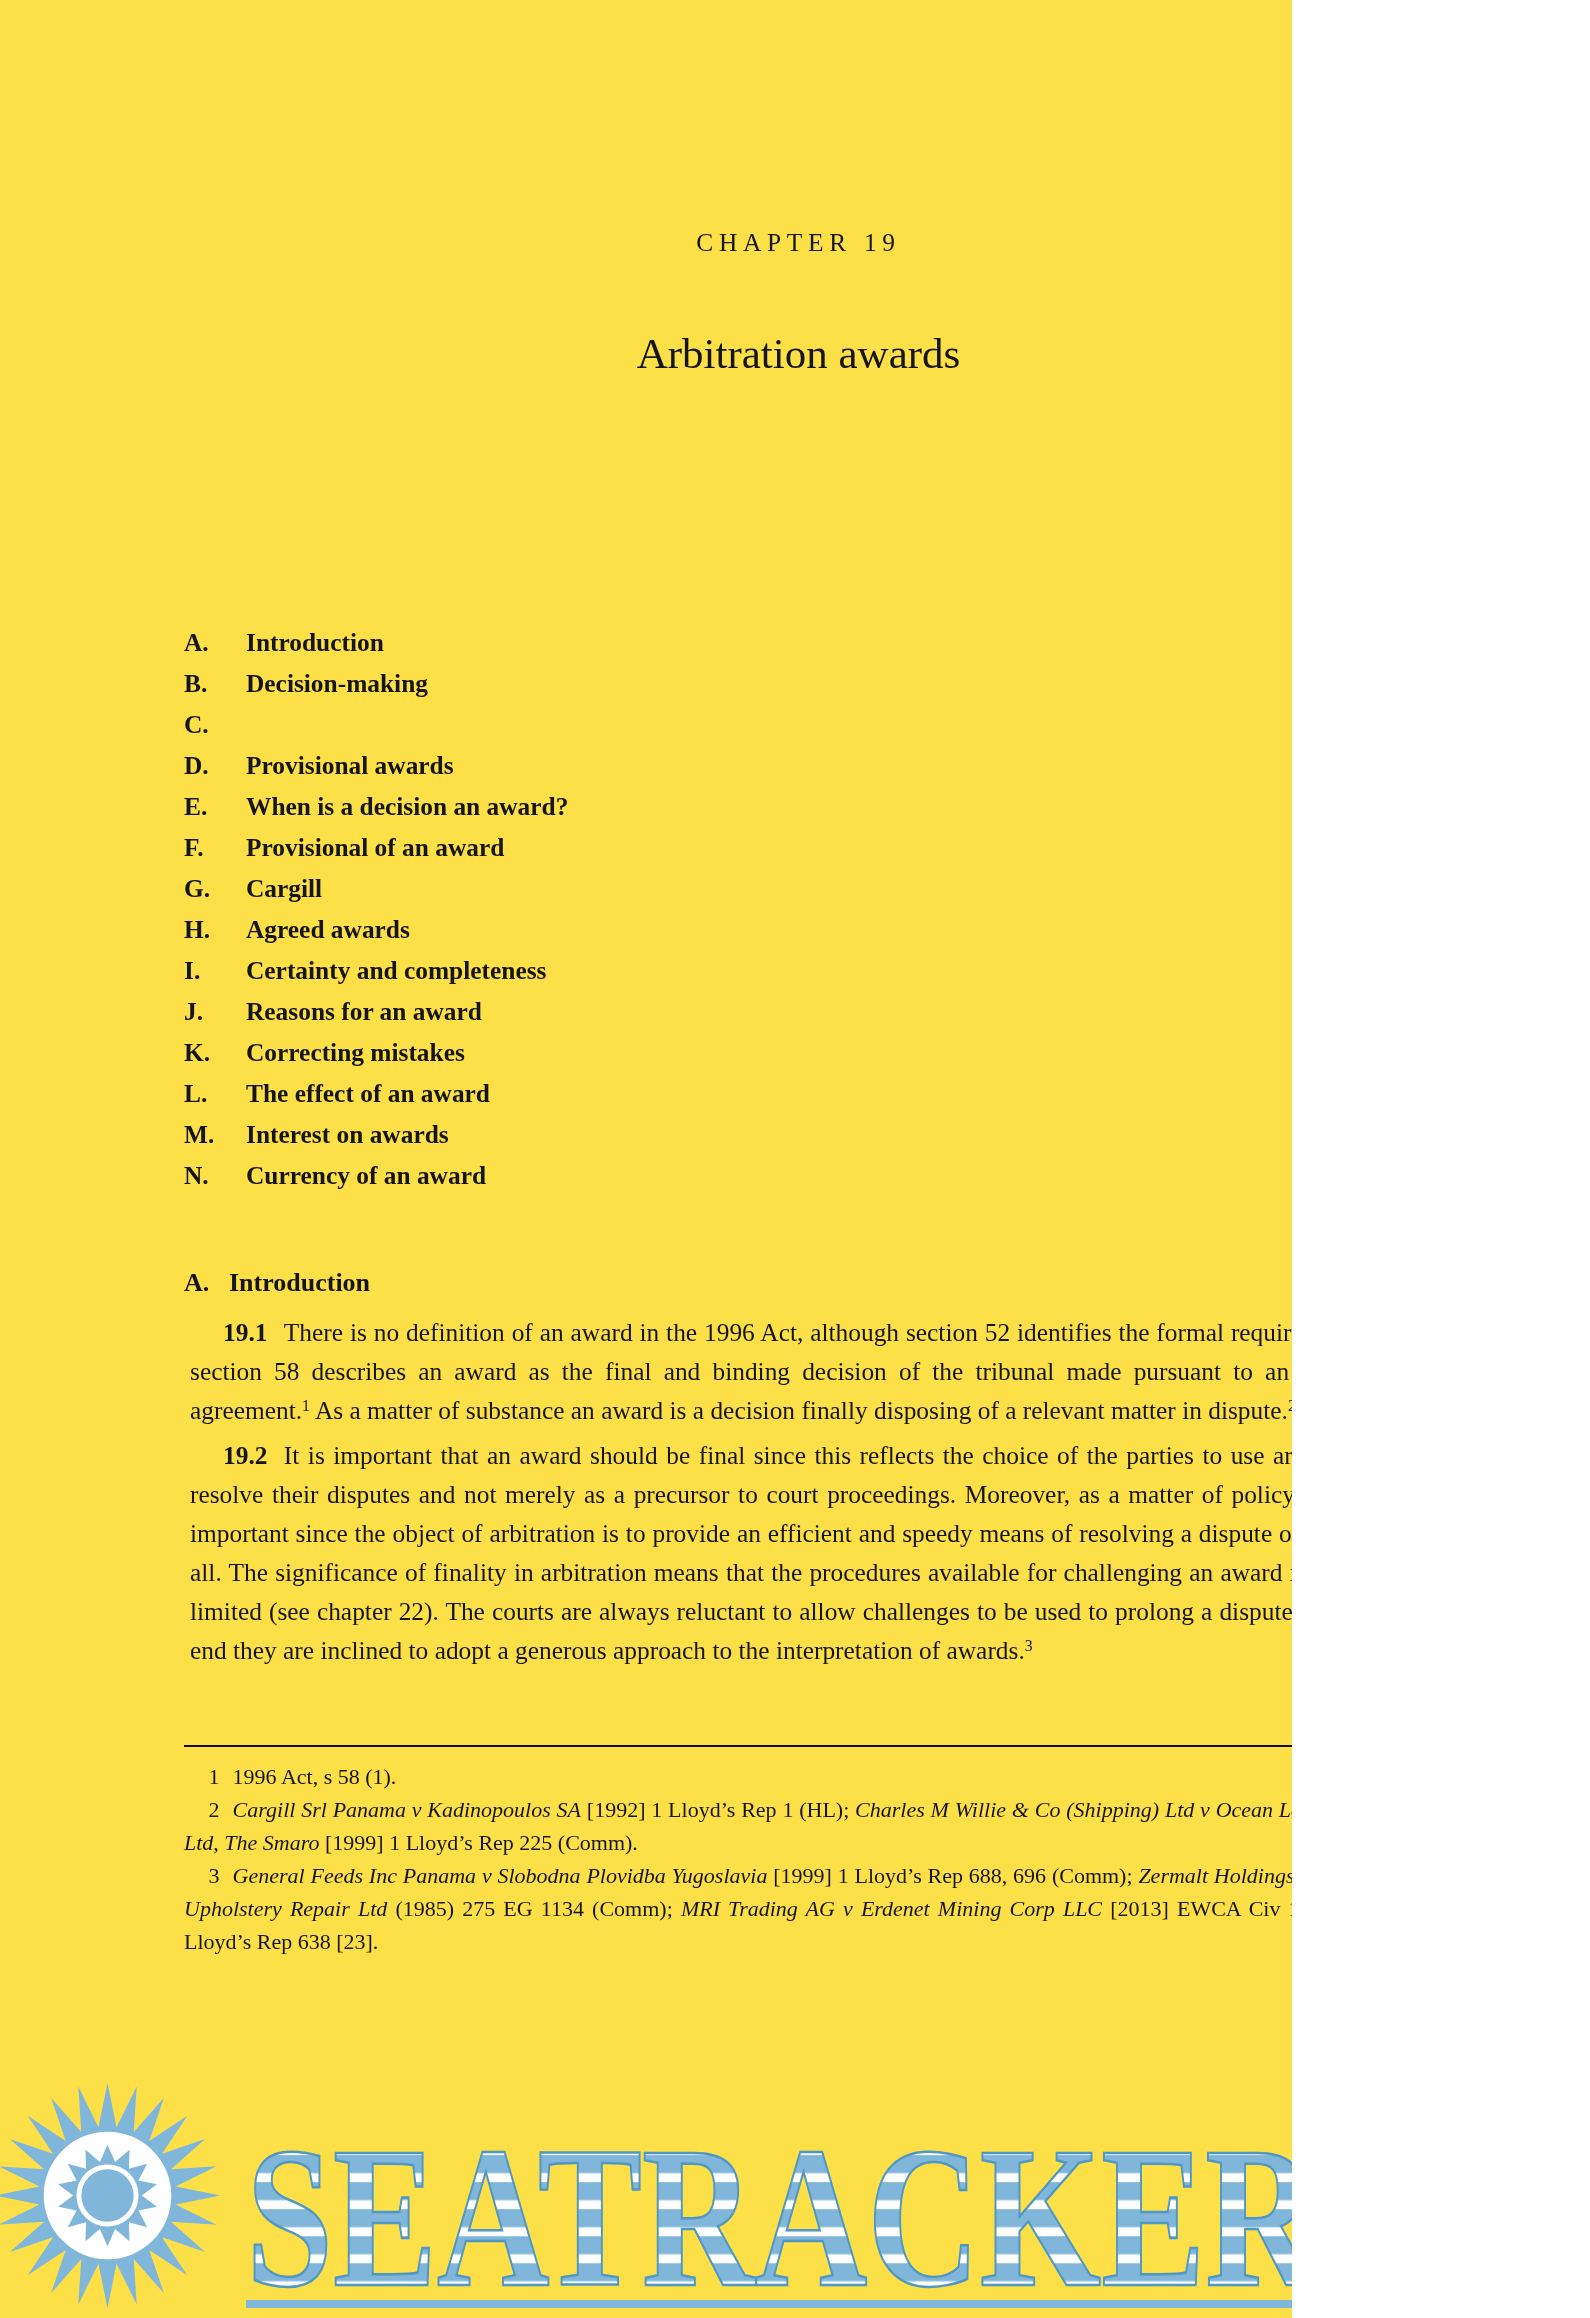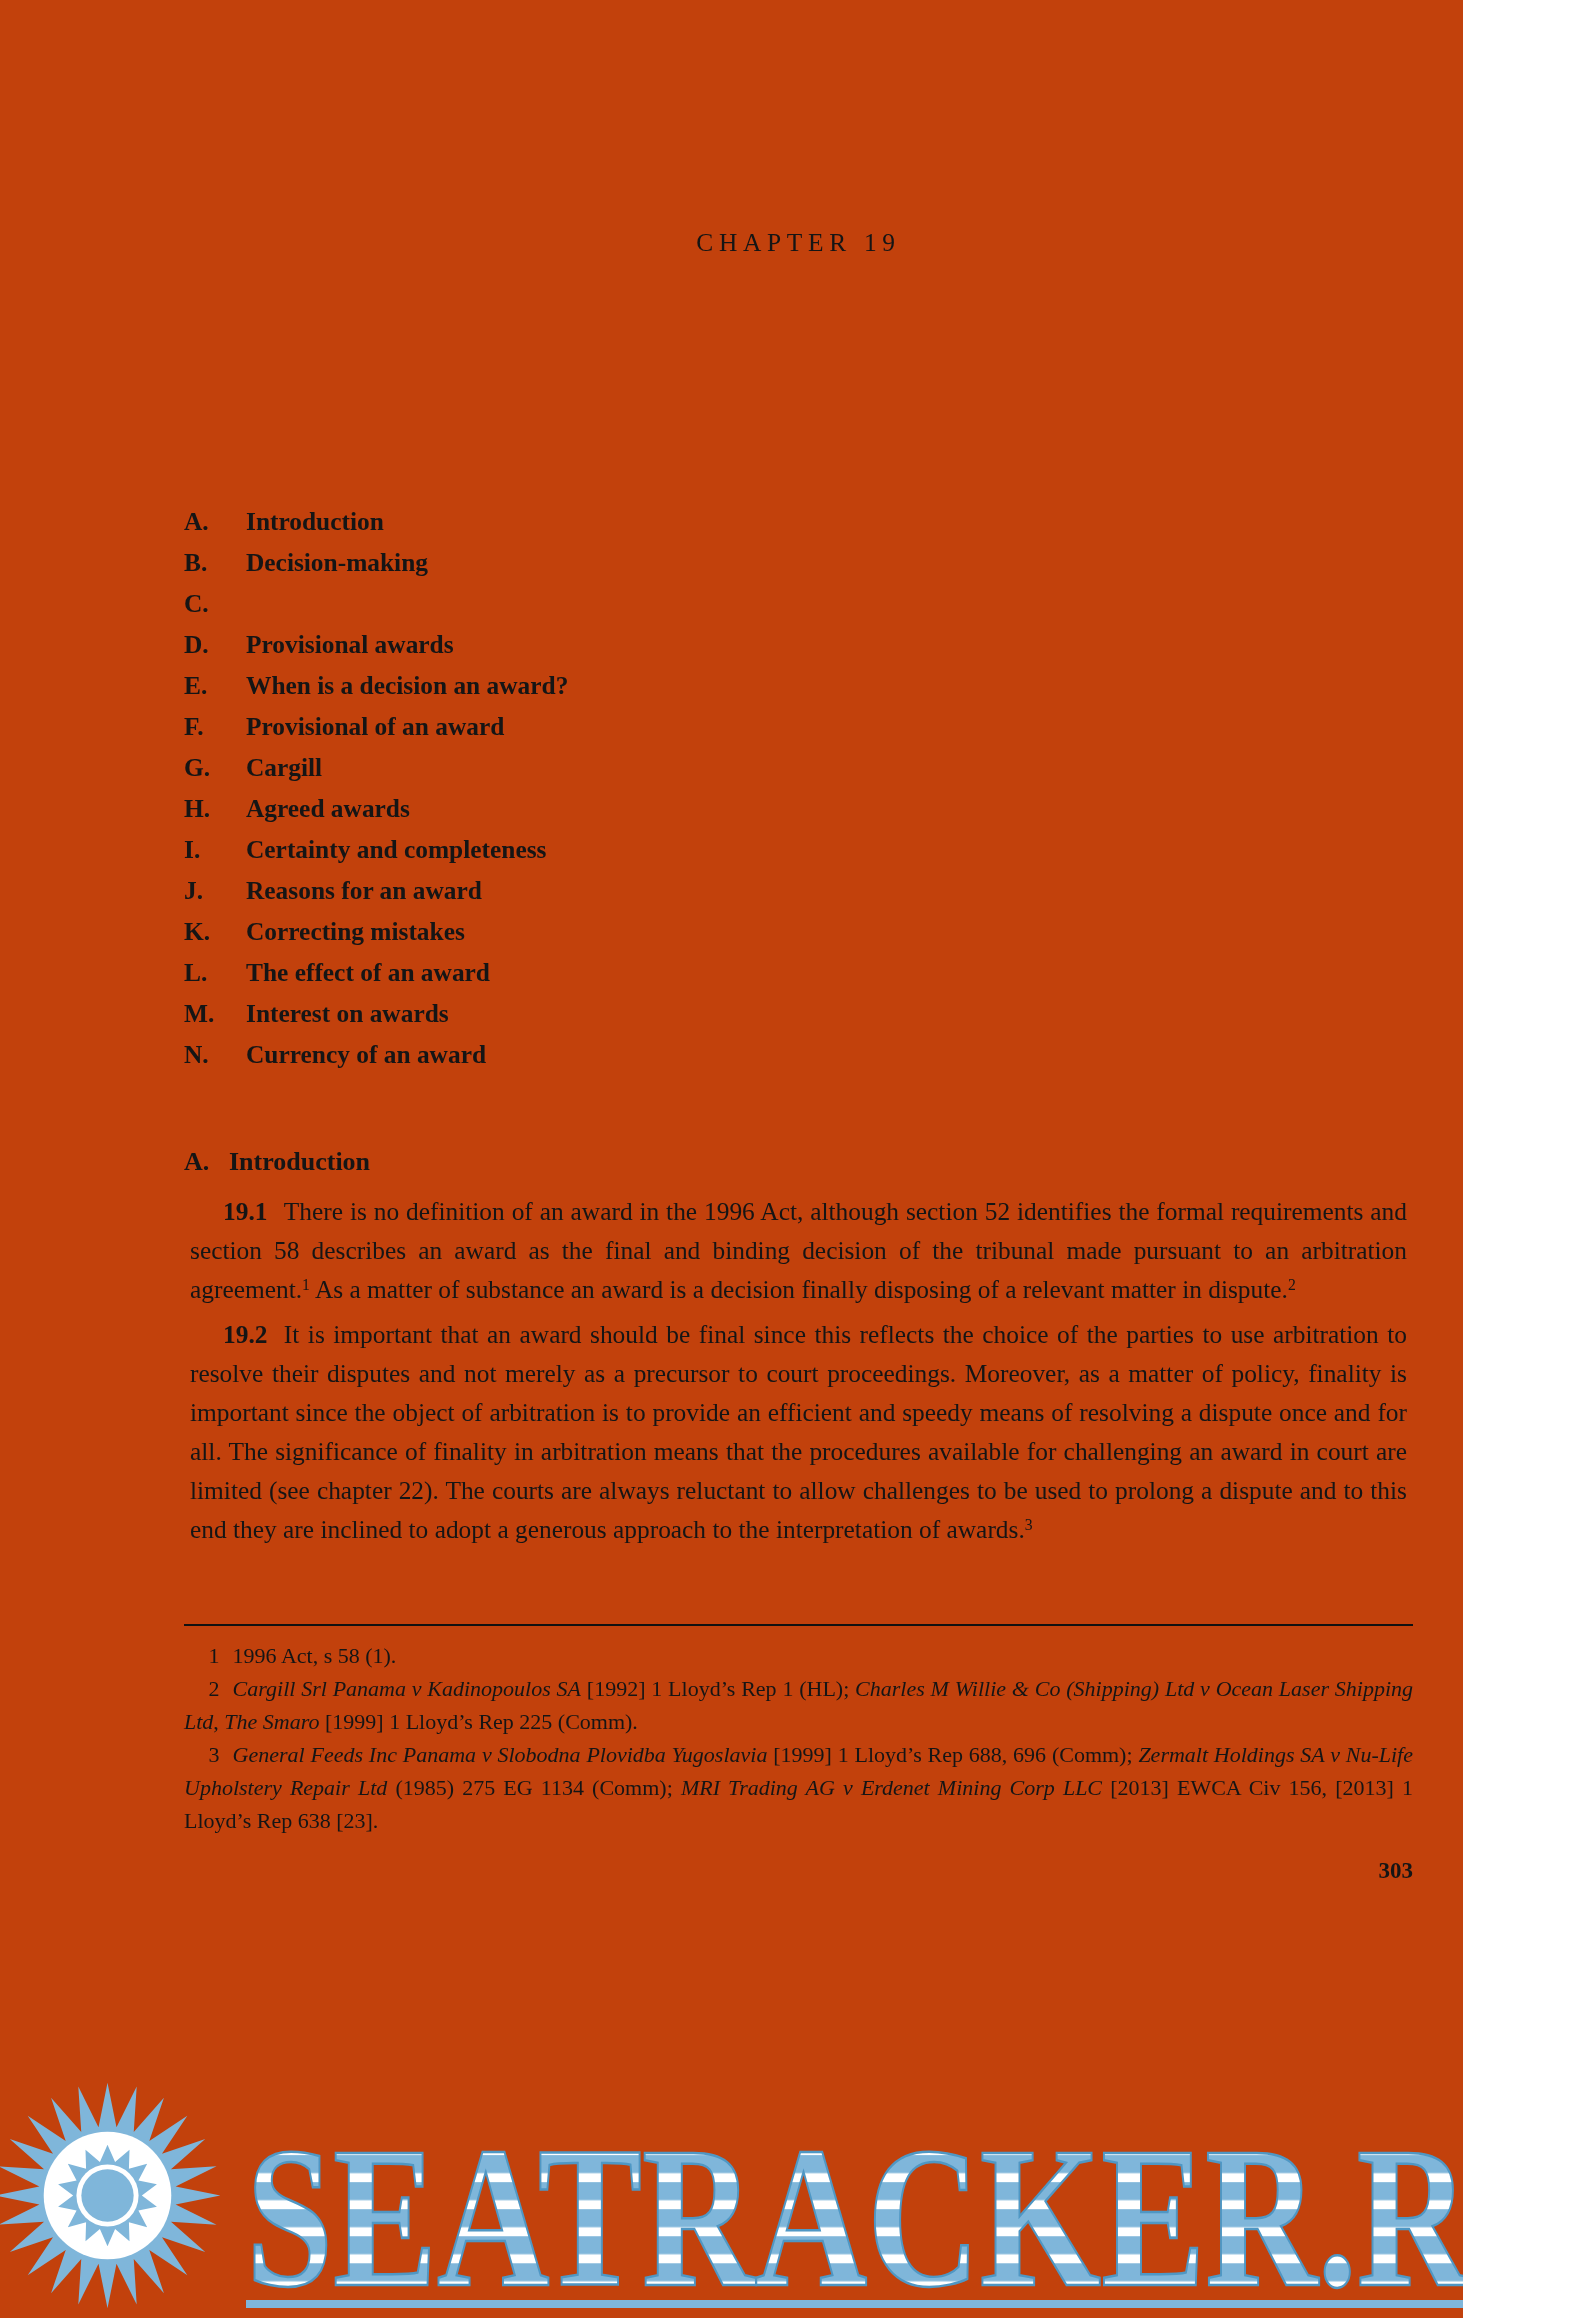--- a/index.html
+++ b/index.html
@@ -1,17 +1,17 @@
 <!DOCTYPE html>
 <html style="font-size:13px"><head>
 <meta charset="utf-8">
 <style>
   html,body{margin:0;padding:0;background:#ffffff;}
   .page{
-    position:relative;width:1463px;height:2319px;background:#c2410c;
+    position:relative;width:1292px;height:2319px;background:#fde047;
     font-family:"Liberation Serif","DejaVu Serif",serif;color:#151515;overflow:hidden;
   }
   .column{position:absolute;left:184px;top:0;width:1229px;}
   .chapter-label{margin-top:228px;text-align:center;font-size:25.4px;letter-spacing:5.7px;}
   .title{margin:72px 0 0 0;text-align:center;font-size:43px;font-weight:400;}
   .toc{list-style:none;margin:244px 0 0 0;padding:0;font-size:25.4px;font-weight:bold;}
   .toc-item{display:flex;line-height:41px;}
   .toc-letter{width:62px;flex:none;}
   .section-heading{margin:69px 0 0 0;font-size:26px;font-weight:bold;display:flex;line-height:36px;}
   .section-letter{margin-right:19.7px;}
@@ -30,20 +30,21 @@
   .wm-bar{position:absolute;left:246px;right:3.3px;top:226px;height:8.2px;background:#7fb6da;}
 </style>
 </head>
 <body>
 
 <div class="page">
   <div class="column">
 
     <div class="chapter-label">CHAPTER 19</div>
 
+    <h1 class="title">Arbitration awards</h1>
 
     <ol class="toc" id="toc">
   <li class="toc-item">
     <span class="toc-letter">A.</span>
     <span class="toc-label">Introduction</span>
   </li>
 
   <li class="toc-item">
     <span class="toc-letter">B.</span>
     <span class="toc-label">Decision-making</span>

